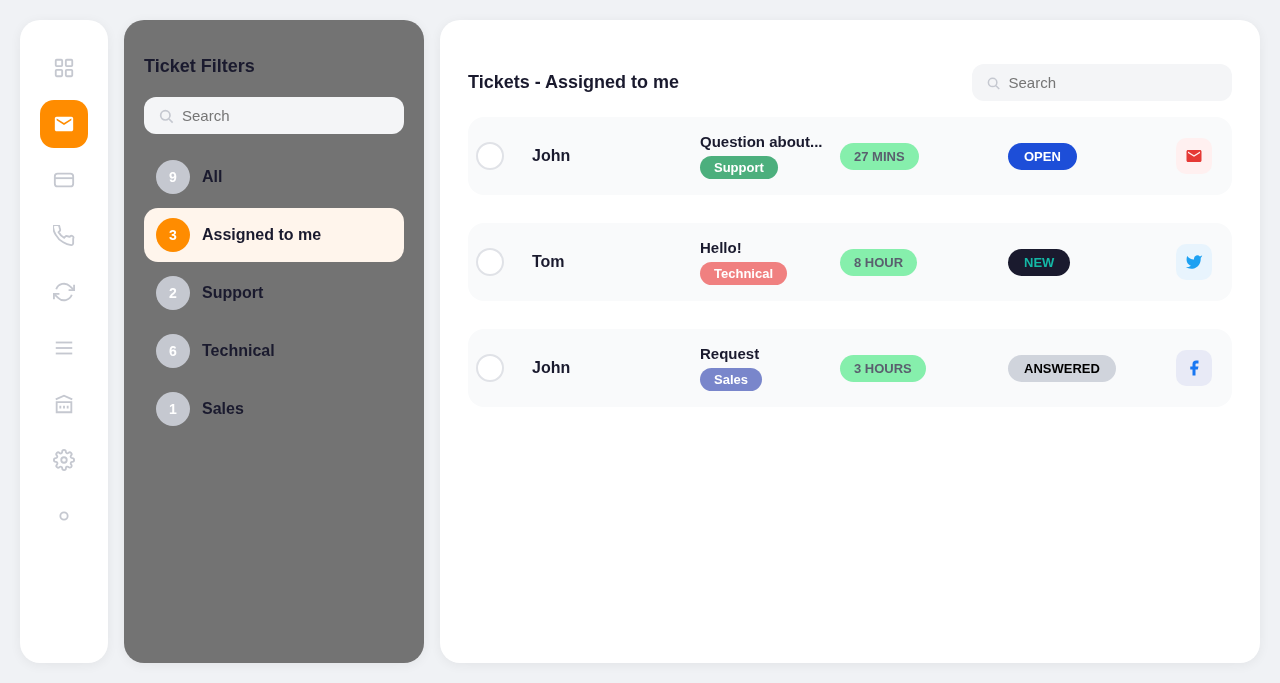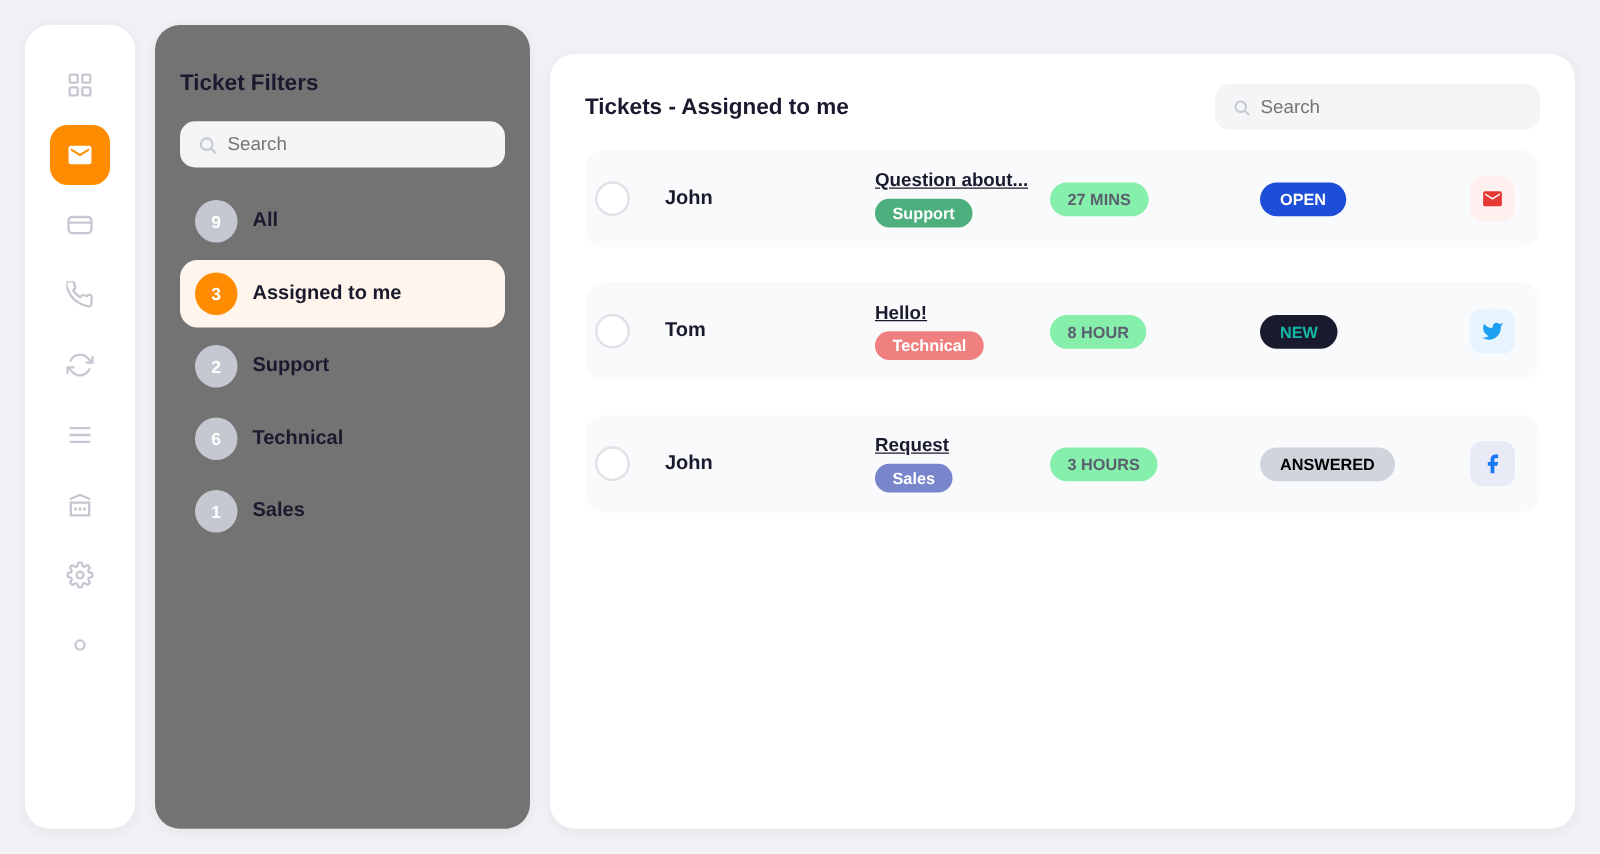--- a/index.html
+++ b/index.html
@@ -140,26 +140,25 @@
 
     .filter-item.active .filter-label {
       color: #1a1a2e;
     }
 
     
     .tickets-panel {
       flex: 1;
       background: #fff;
       border-radius: 20px;
-      padding: 24px 28px;
+      padding: 44px 28px;
       box-shadow: 0 2px 12px rgba(0,0,0,0.06);
       display: flex;
       flex-direction: column;
       gap: 16px;
-      margin-top: 23px;
     }
 
     .tickets-header {
       display: flex;
       align-items: center;
       justify-content: space-between;
     }
 
     .tickets-title {
       font-size: 18px;
@@ -236,21 +235,20 @@
     .ticket-info {
       display: flex;
       flex-direction: column;
       gap: 6px;
     }
 
     .ticket-subject {
       font-size: 15px;
       font-weight: 600;
       color: #1a1a2e;
-      text-decoration: underline;
     }
 
     .ticket-tag {
       display: inline-block;
       padding: 4px 14px;
       border-radius: 20px;
       font-size: 13px;
       font-weight: 600;
       color: #fff;
       width: fit-content;

